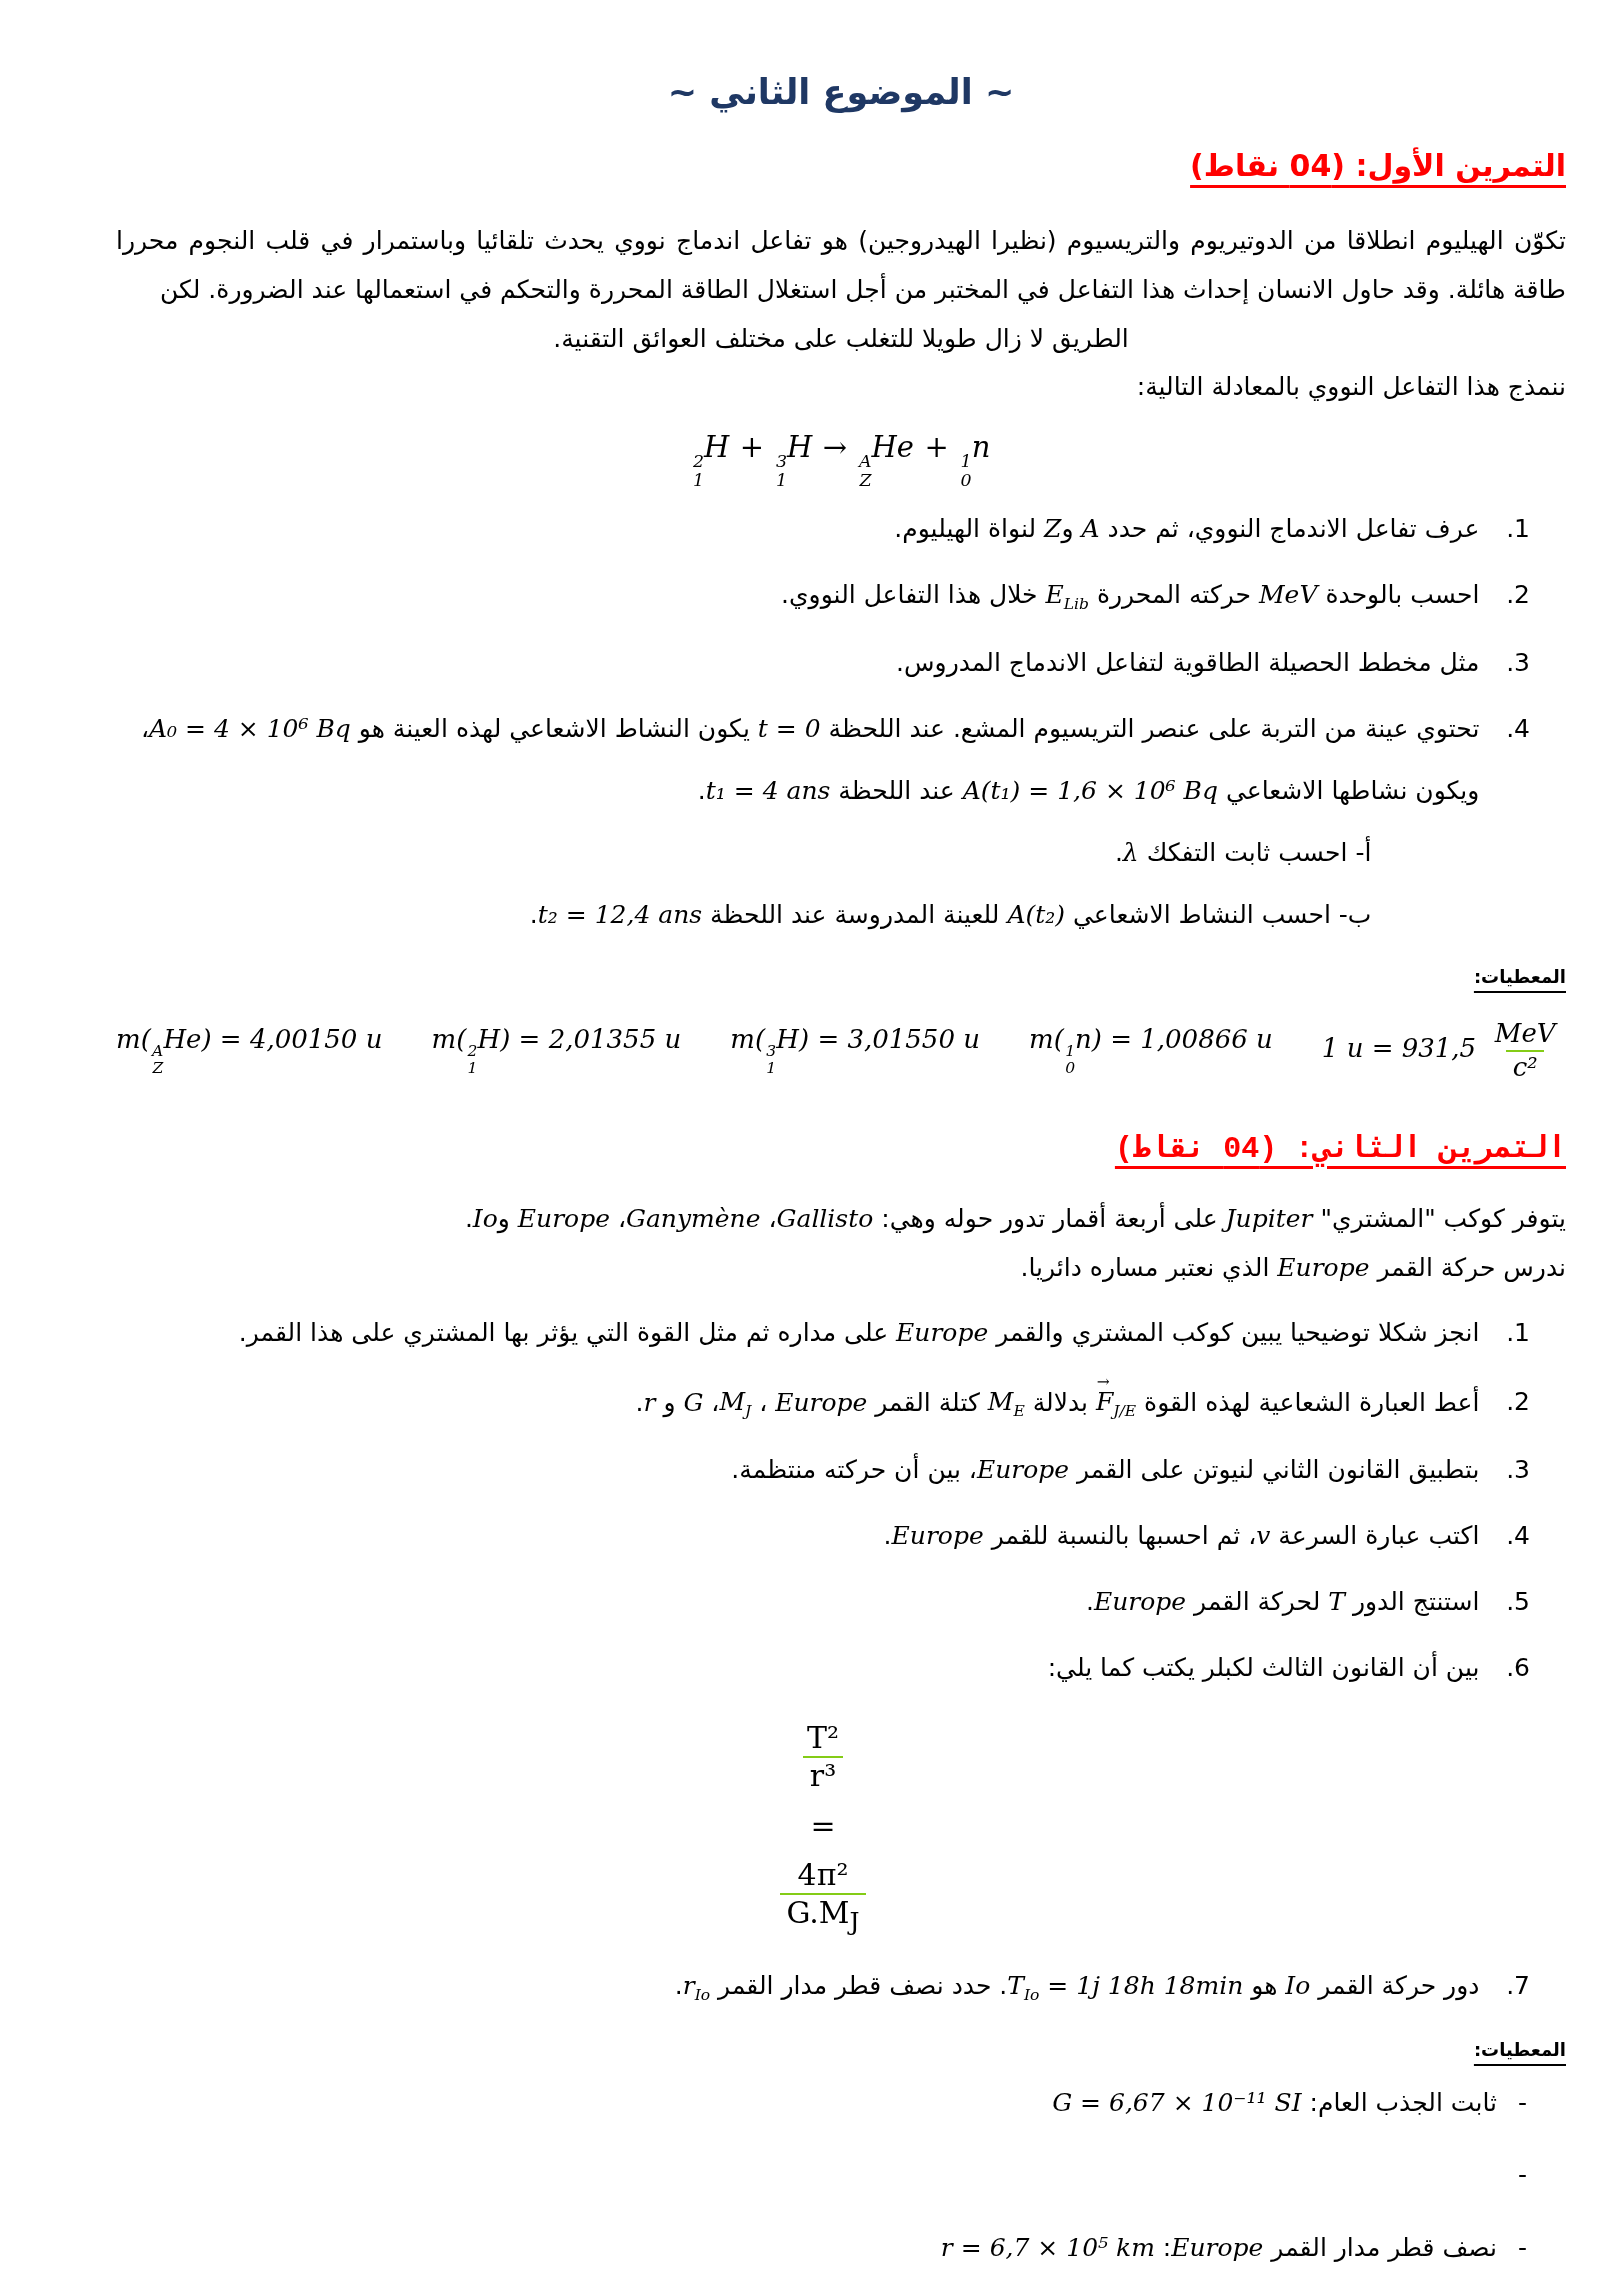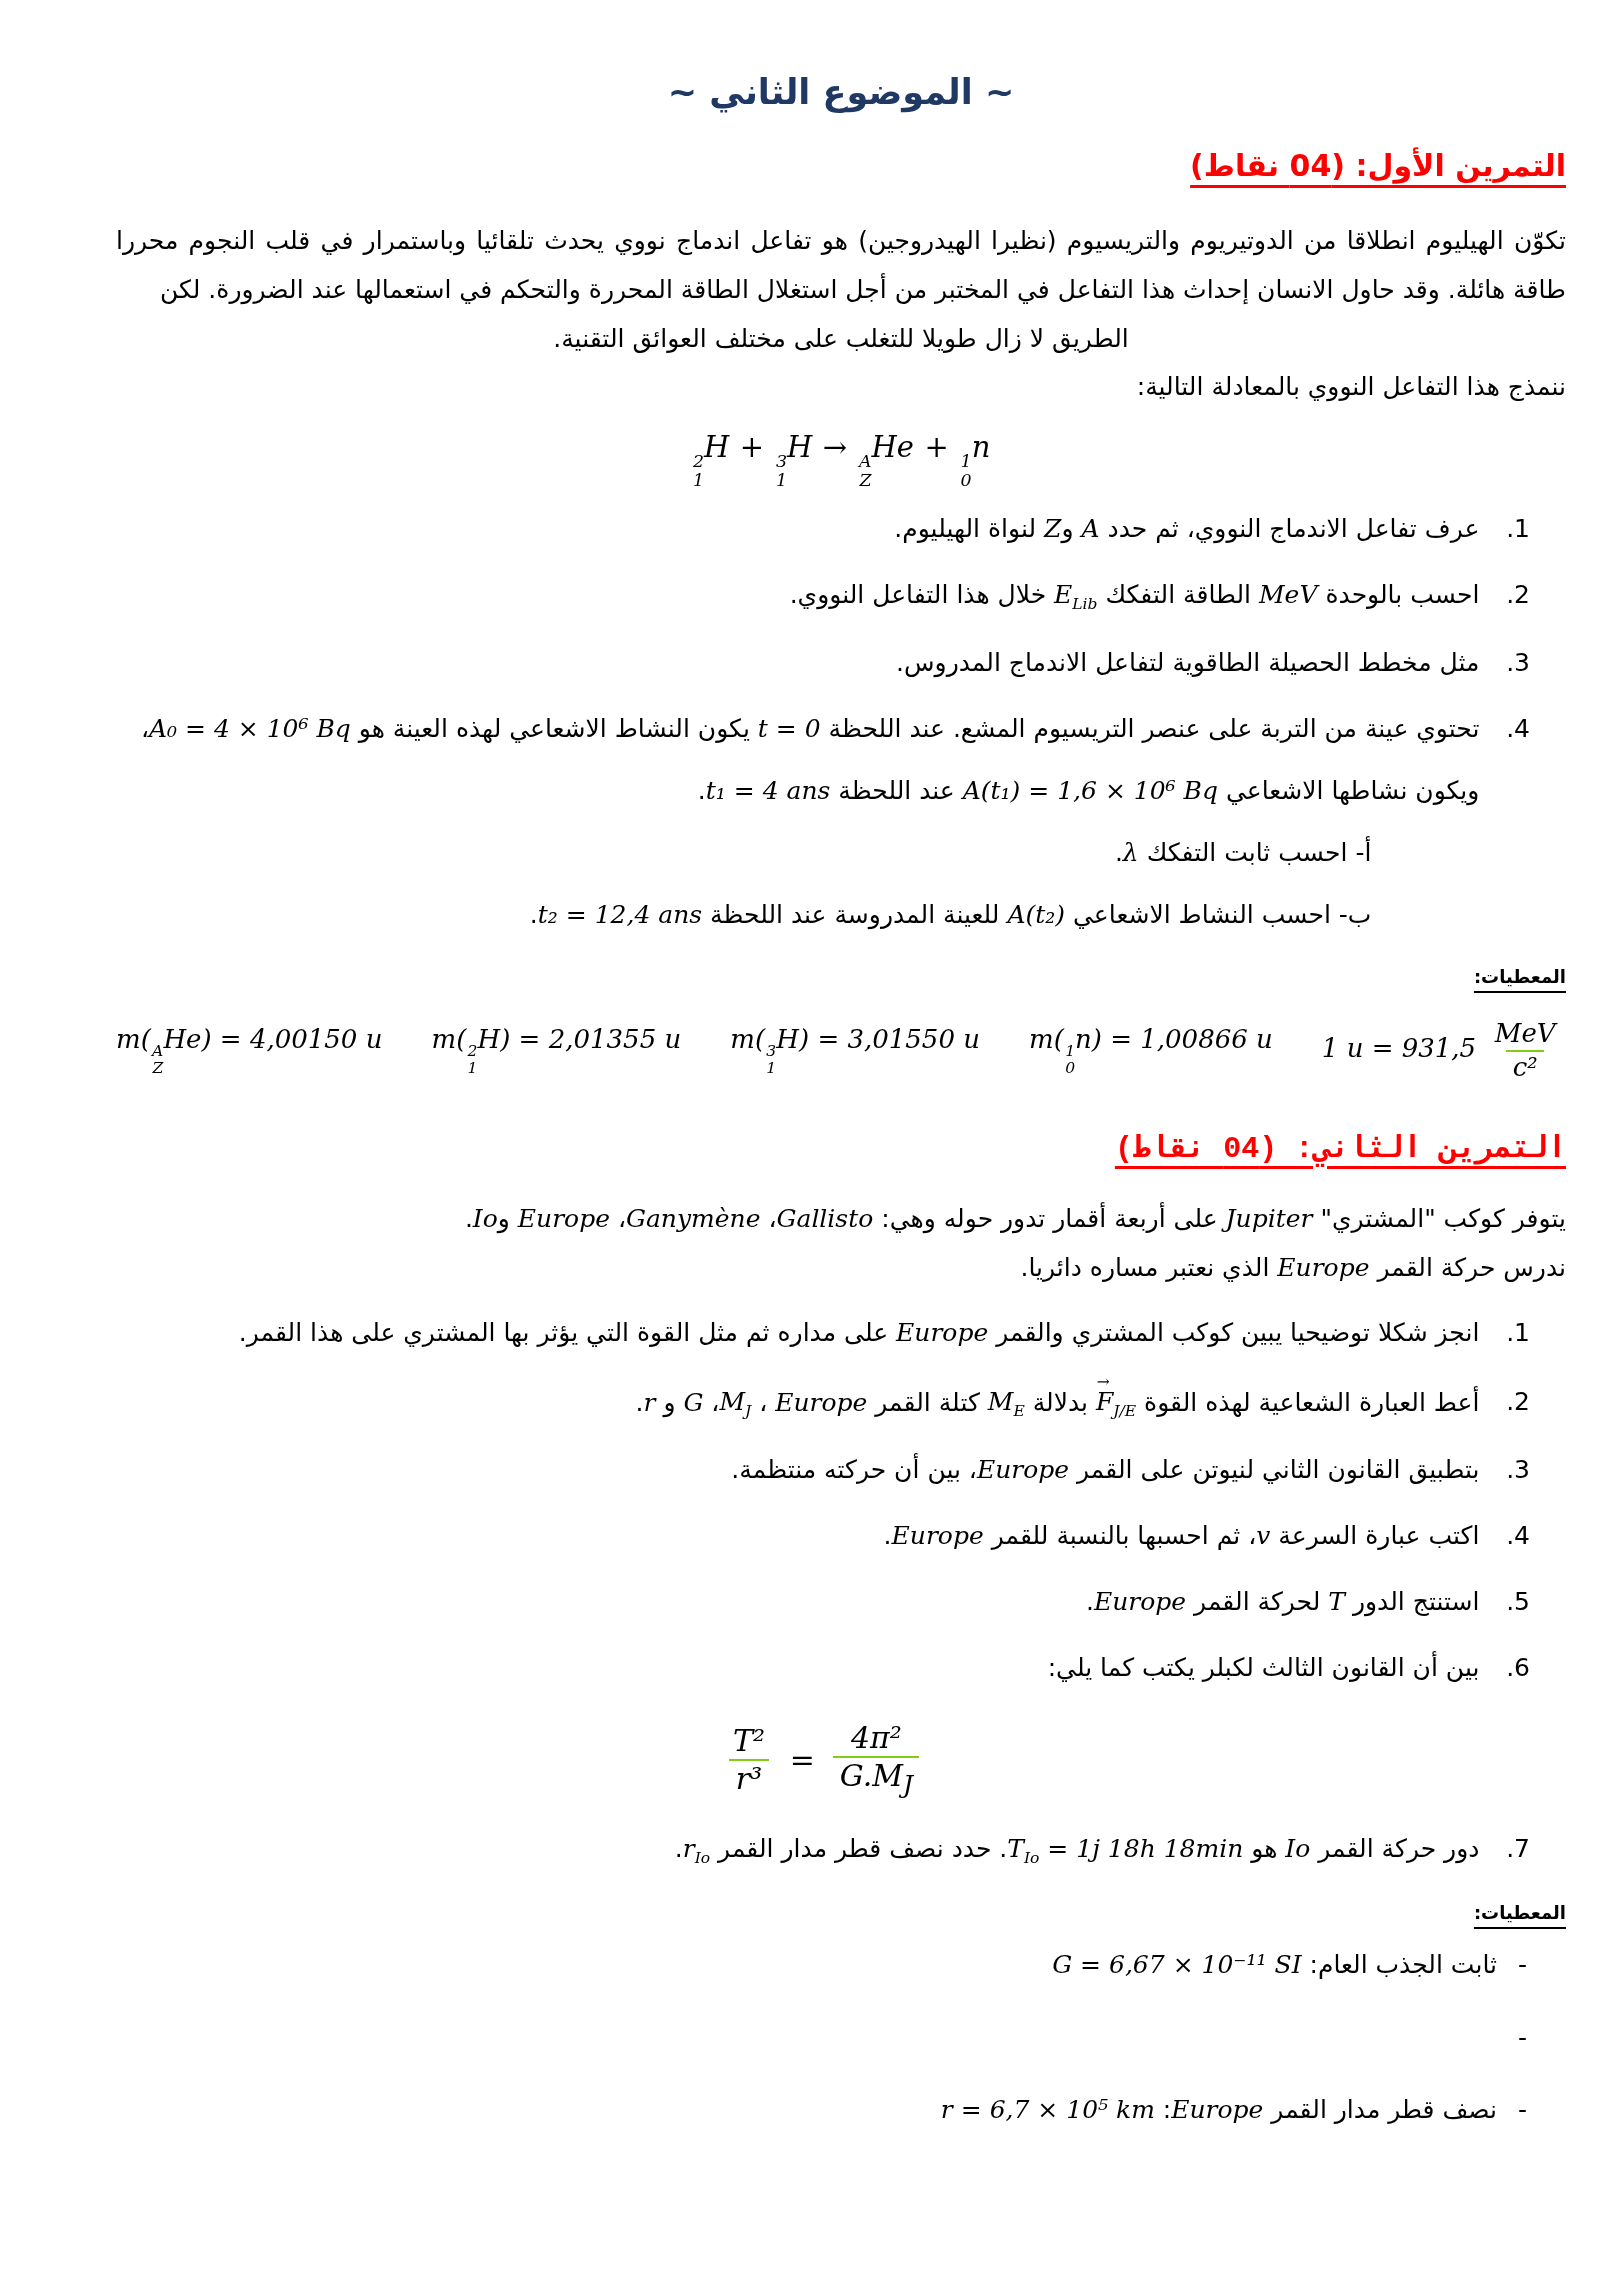--- a/index.html
+++ b/index.html
@@ -57,21 +57,21 @@
   .mass-row .m{ font-size:26px; }
   .frac{
     display:inline-flex; flex-direction:column; align-items:center;
     vertical-align:middle; line-height:1.2; margin:0 3.9px;
   }
   .frac .fnum{ padding:0 6.5px; }
   .frac .fden{ border-top:2px solid #84cc16; padding:0 6.5px; }
   .kepler{
     direction:ltr; display:flex; justify-content:center; align-items:center; gap:14.4px;
     margin:29.4px 0 26px 0; font-size:30px;
-    font-family:"DejaVu Serif", serif; font-style:italic;
+    font-family:"DejaVu Serif", serif; flex-direction:column;
   }
   .vec{ position:relative; display:inline-block; padding-top:0.15em; }
   .vec .vec-arrow{
     position:absolute; top:-0.42em; left:0.05em; font-size:0.62em; font-style:normal;
   }
   .bullets{ margin:19.6px 39px 0 0; }
   .bullet{ display:flex; gap:21px; margin-bottom:27.5px; font-size:25px; line-height:1.8; align-items:baseline; }
   .bullet .dash{ flex:0 0 auto; }
 </style>
 </head>
@@ -107,21 +107,21 @@
 
   <div class="qlist">
 
     <div class="qitem">
       <span class="qnum">1.</span>
       <span class="qbody"><span>عرف تفاعل الاندماج النووي، ثم حدد </span><span class="m">A</span><span> و</span><span class="m">Z</span><span> لنواة الهيليوم.</span></span>
     </div>
 
     <div class="qitem">
       <span class="qnum">2.</span>
-      <span class="qbody"><span>احسب بالوحدة </span><span class="m">MeV</span><span> الطاقة التفكك </span><span class="m"><span>E</span><sub>Lib</sub></span><span> خلال هذا التفاعل النووي.</span></span>
+      <span class="qbody"><span>احسب بالوحدة </span><span class="m">MeV</span><span> حركته المحررة </span><span class="m"><span>E</span><sub>Lib</sub></span><span> خلال هذا التفاعل النووي.</span></span>
     </div>
 
     <div class="qitem">
       <span class="qnum">3.</span>
       <span class="qbody">مثل مخطط الحصيلة الطاقوية لتفاعل الاندماج المدروس.</span>
     </div>
 
     <div class="qitem">
       <span class="qnum">4.</span>
       <span class="qbody">

